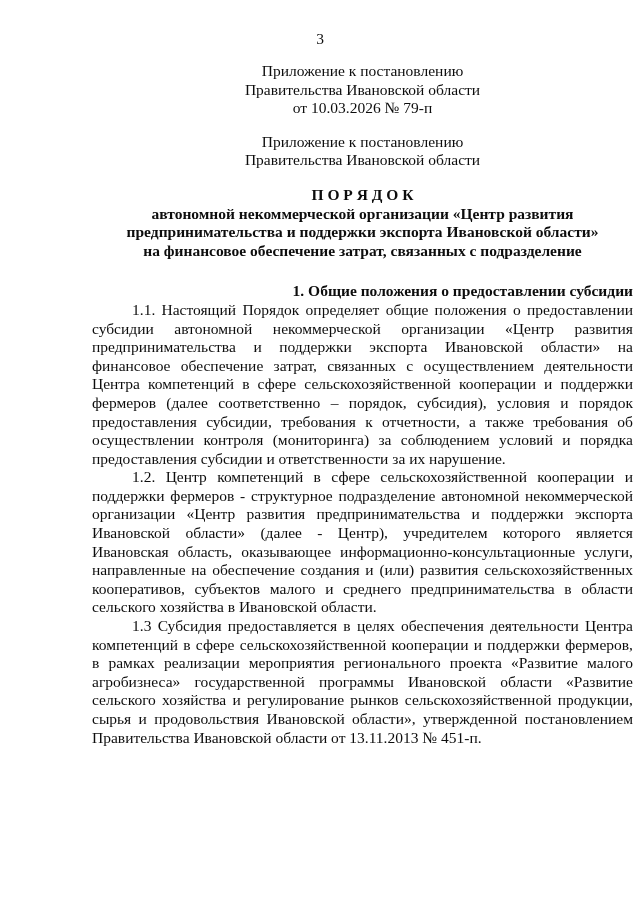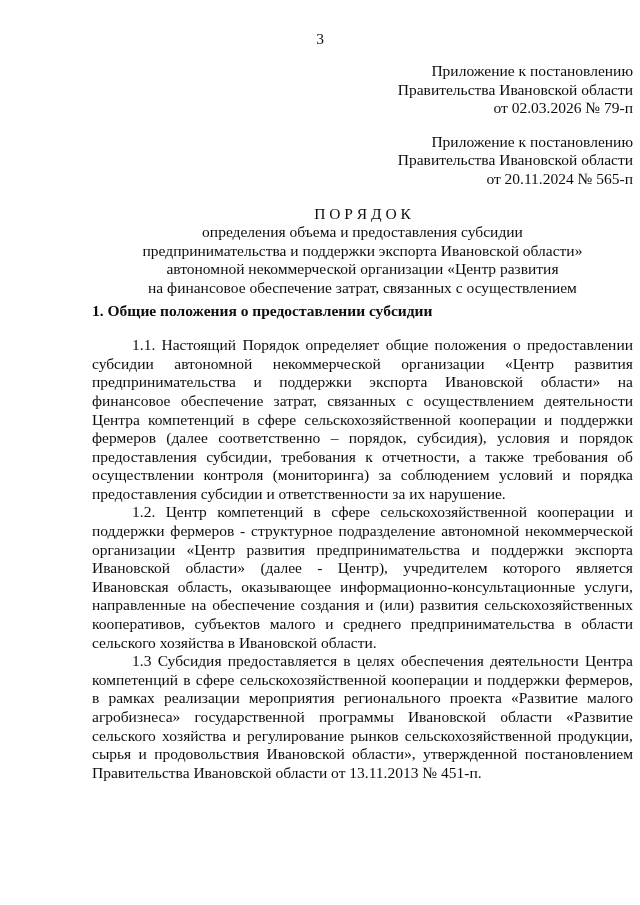--- a/index.html
+++ b/index.html
@@ -22,72 +22,70 @@
     padding: 62px 7px 0 92px;
   }
   .page-number {
     position: absolute;
     top: 30px;
     left: 0;
     width: 100%;
     text-align: center;
   }
   .appendix-note {
-    text-align: right;
+    text-align: center;
   }
   .appendix-note + .appendix-note {
     margin-top: 15px;
   }
   .doc-title {
     margin-top: 16px;
     text-align: center;
-    font-weight: normal;
+    font-weight: bold;
   }
   .doc-title .title-line {
     text-align: center;
   }
   .section-heading {
-    margin-top: 4px;
-    text-align: left;
+    margin-top: 22px;
+    text-align: right;
     font-weight: bold;
   }
   .body-text {
-    margin-top: 16px;
+    margin-top: 0;
   }
   .body-text p {
     margin: 0;
     text-indent: 40px;
     text-align: justify;
   }
 </style>
 </head>
 <body>
 
 <div class="page">
 
   <div class="page-number">3</div>
 
   <div class="appendix-note">
     <div>Приложение к постановлению</div>
     <div>Правительства Ивановской области</div>
-    <div>от 02.03.2026 № 79-п</div>
+    <div>от 10.03.2026 № 79-п</div>
   </div>
 
   <div class="appendix-note">
     <div>Приложение к постановлению</div>
     <div>Правительства Ивановской области</div>
-    <div>от 20.11.2024 № 565-п</div>
   </div>
 
   <div class="doc-title">
     <div class="title-line">П О Р Я Д О К</div>
-    <div class="title-line">определения объема и предоставления субсидии</div>
+    <div class="title-line">автономной некоммерческой организации «Центр развития</div>
     <div class="title-line">предпринимательства и поддержки экспорта Ивановской области»</div>
-    <div class="title-line">автономной некоммерческой организации «Центр развития</div>
-    <div class="title-line">на финансовое обеспечение затрат, связанных с осуществлением</div>
+    <div class="title-line">на финансовое обеспечение затрат, связанных с подразделение</div>
   </div>
 
   <div class="section-heading">1. Общие положения о предоставлении субсидии</div>
 
   <div class="body-text">
     <p>1.1. Настоящий Порядок определяет общие положения о предоставлении субсидии автономной некоммерческой организации «Центр развития предпринимательства и поддержки экспорта Ивановской области» на финансовое обеспечение затрат, связанных с осуществлением деятельности Центра компетенций в сфере сельскохозяйственной кооперации и поддержки фермеров (далее соответственно – порядок, субсидия), условия и порядок предоставления субсидии, требования к отчетности, а также требования об осуществлении контроля (мониторинга) за соблюдением условий и порядка предоставления субсидии и ответственности за их нарушение.</p>
     <p>1.2. Центр компетенций в сфере сельскохозяйственной кооперации и поддержки фермеров - структурное подразделение автономной некоммерческой организации «Центр развития предпринимательства и поддержки экспорта Ивановской области» (далее - Центр), учредителем которого является Ивановская область, оказывающее информационно-консультационные услуги, направленные на обеспечение создания и (или) развития сельскохозяйственных кооперативов, субъектов малого и среднего предпринимательства в области сельского хозяйства в Ивановской области.</p>
     <p>1.3 Субсидия предоставляется в целях обеспечения деятельности Центра компетенций в сфере сельскохозяйственной кооперации и поддержки фермеров, в рамках реализации мероприятия регионального проекта «Развитие малого агробизнеса» государственной программы Ивановской области «Развитие сельского хозяйства и регулирование рынков сельскохозяйственной продукции, сырья и продовольствия Ивановской области», утвержденной постановлением Правительства Ивановской области от 13.11.2013 № 451-п.</p>
   </div>
 

